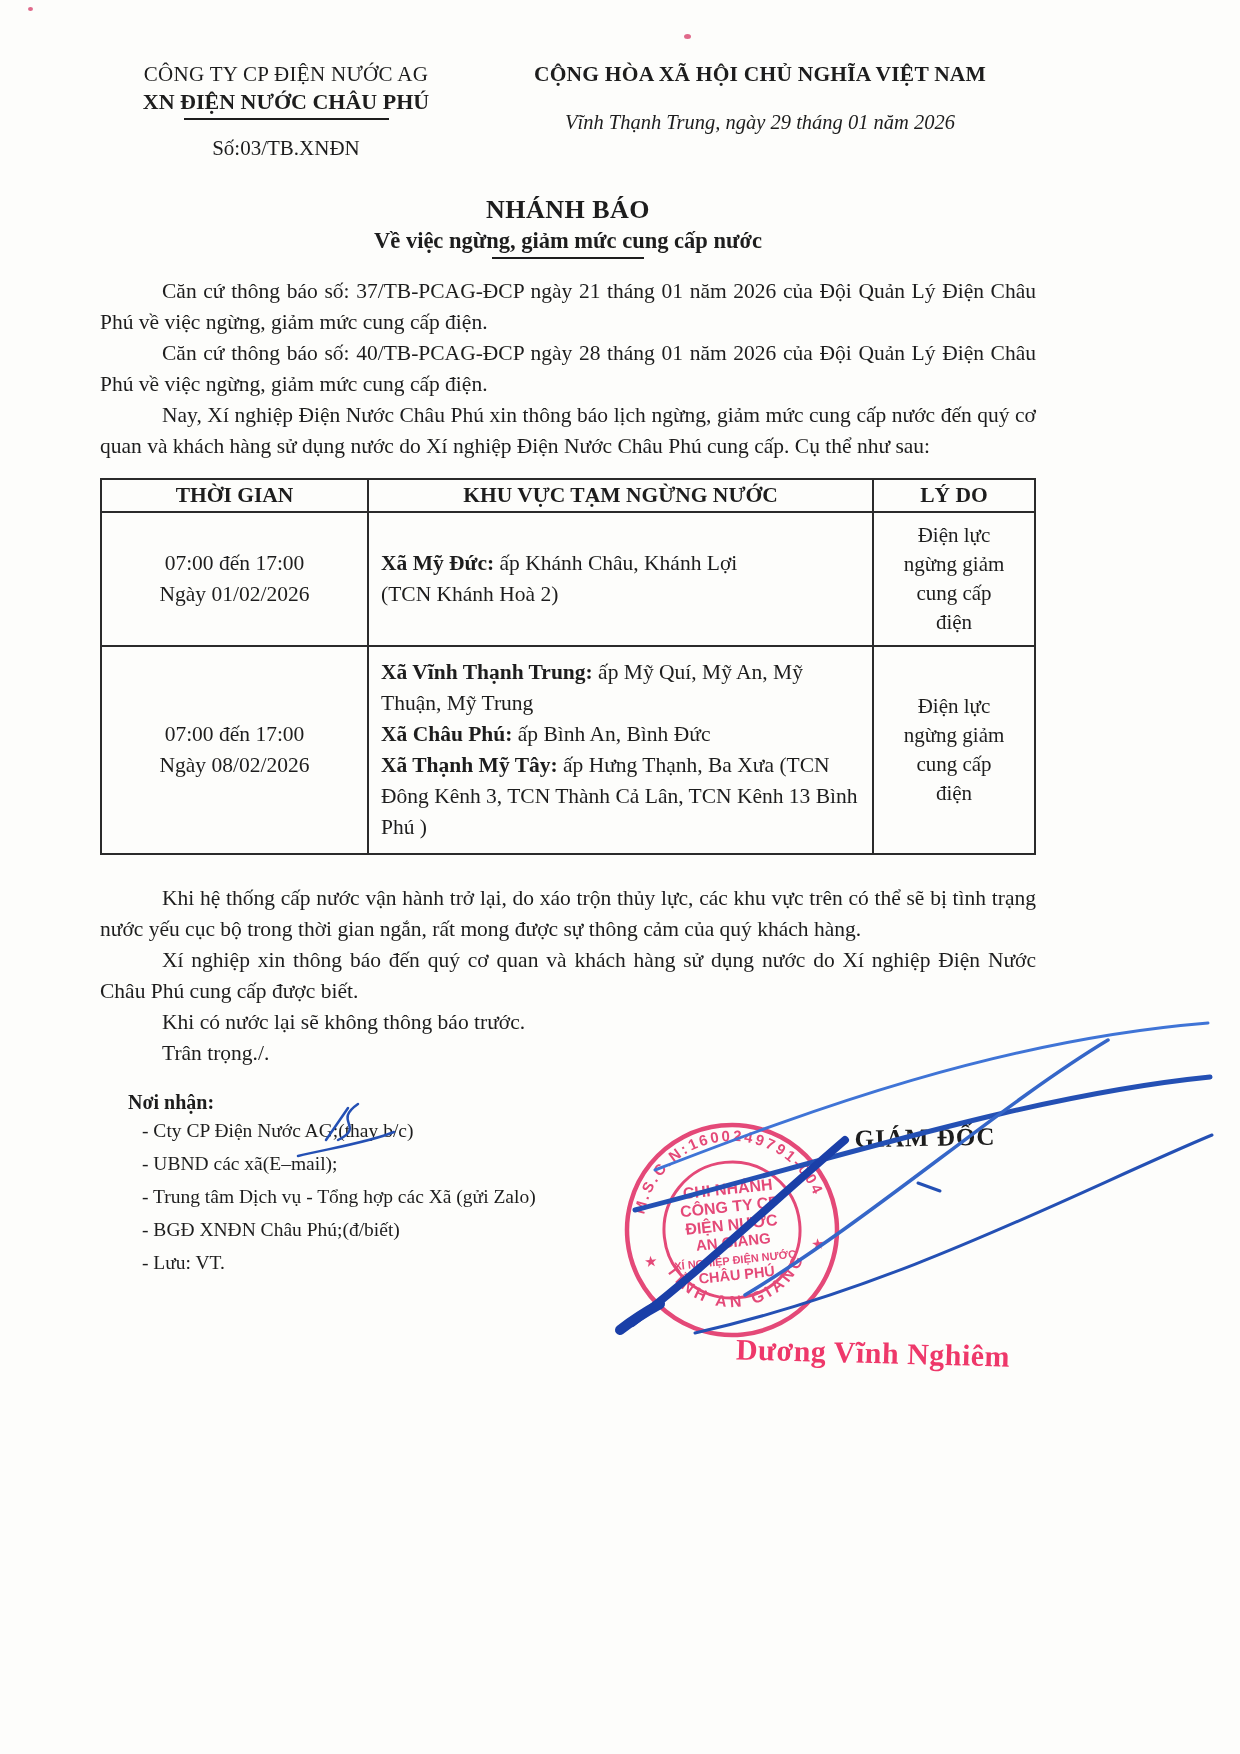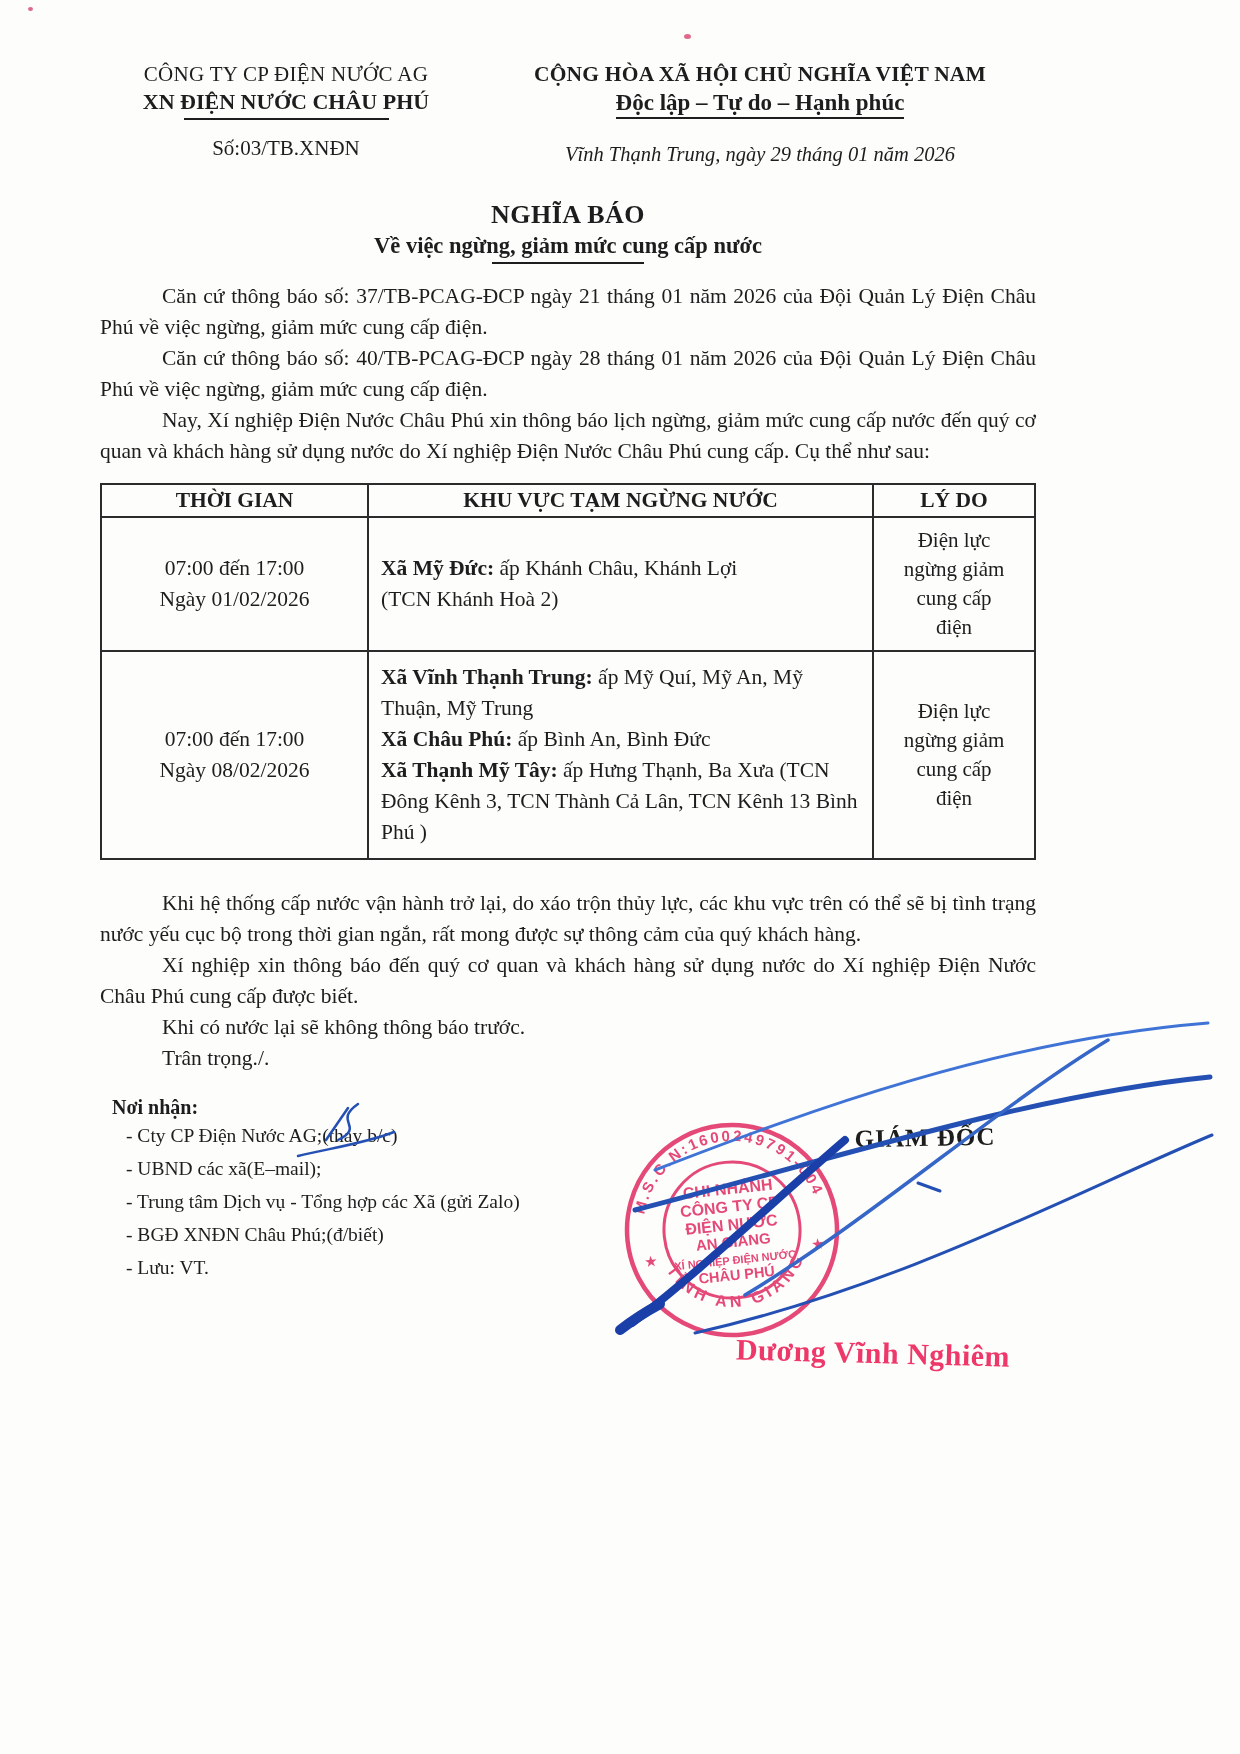--- a/index.html
+++ b/index.html
@@ -40,21 +40,21 @@
   .schedule-table th,.schedule-table td{border:2px solid #2b2b2b;}
   .schedule-table th{font-size:21.5px;font-weight:bold;padding:3px 4px;text-align:center;}
   .col-time{width:267px;}
   .col-area{width:505px;}
   .col-reason{width:162px;}
   .td-time{text-align:center;vertical-align:middle;padding:10px 6px;line-height:31px;}
   .td-area{vertical-align:middle;padding:10px 12px 10px 12px;line-height:31px;margin-top:8px;}
   .td-reason{text-align:center;vertical-align:middle;padding:8px 24px;line-height:29px;font-size:21px;}
   .area-line b{font-weight:bold;}
   
-  .recipients{margin-top:22px;margin-left:12px;}
+  .recipients{margin-top:22px;margin-left:28px;}
   .recipients-label{font-size:20px;font-weight:bold;}
   .recipient-item{font-size:19.5px;line-height:33px;margin-left:14px;}
   
   .sig-title{
     position:absolute;left:795px;top:1124px;width:260px;
     font-size:25px;font-weight:bold;letter-spacing:1px;text-align:center;
     transform:rotate(-1deg);
   }
   .stamp-wrap{position:absolute;left:618px;top:1116px;width:228px;height:228px;transform:rotate(-6deg);opacity:.92;}
   .sig-strokes{position:absolute;left:560px;top:985px;width:660px;height:370px;pointer-events:none;}
@@ -78,28 +78,25 @@
 
     <div class="header">
       <div class="header-left">
         <div class="hl1">CÔNG TY CP ĐIỆN NƯỚC AG</div>
         <div class="hl2">XN ĐIỆN NƯỚC CHÂU PHÚ</div>
         <div class="hl-underline"></div>
         <div class="doc-number">Số:03/TB.XNĐN</div>
       </div>
       <div class="header-right">
         <div class="hr1">CỘNG HÒA XÃ HỘI CHỦ NGHĨA VIỆT NAM</div>
-        <div class="hr2">
-          <span class="hr2-inner">Độc lập – Tự do – Hạnh phúc</span>
-        </div>
         <div class="date-line">Vĩnh Thạnh Trung, ngày 29 tháng 01 năm 2026</div>
       </div>
     </div>
 
-    <div class="title">NGHĨA BÁO</div>
+    <div class="title">NHÁNH BÁO</div>
     <div class="subtitle">Về việc ngừng, giảm mức cung cấp nước</div>
     <div class="subtitle-underline"></div>
 
     <p class="body-p first-p">Căn cứ thông báo số: 37/TB-PCAG-ĐCP ngày 21 tháng 01 năm 2026 của Đội Quản Lý Điện Châu Phú về việc ngừng, giảm mức cung cấp điện.</p>
     <p class="body-p">Căn cứ thông báo số: 40/TB-PCAG-ĐCP ngày 28 tháng 01 năm 2026 của Đội Quản Lý Điện Châu Phú về việc ngừng, giảm mức cung cấp điện.</p>
     <p class="body-p">Nay, Xí nghiệp Điện Nước Châu Phú xin thông báo lịch ngừng, giảm mức cung cấp nước đến quý cơ quan và khách hàng sử dụng nước do Xí nghiệp Điện Nước Châu Phú cung cấp. Cụ thể như sau:</p>
 
     <table class="schedule-table">
       <colgroup>
         <col class="col-time">

